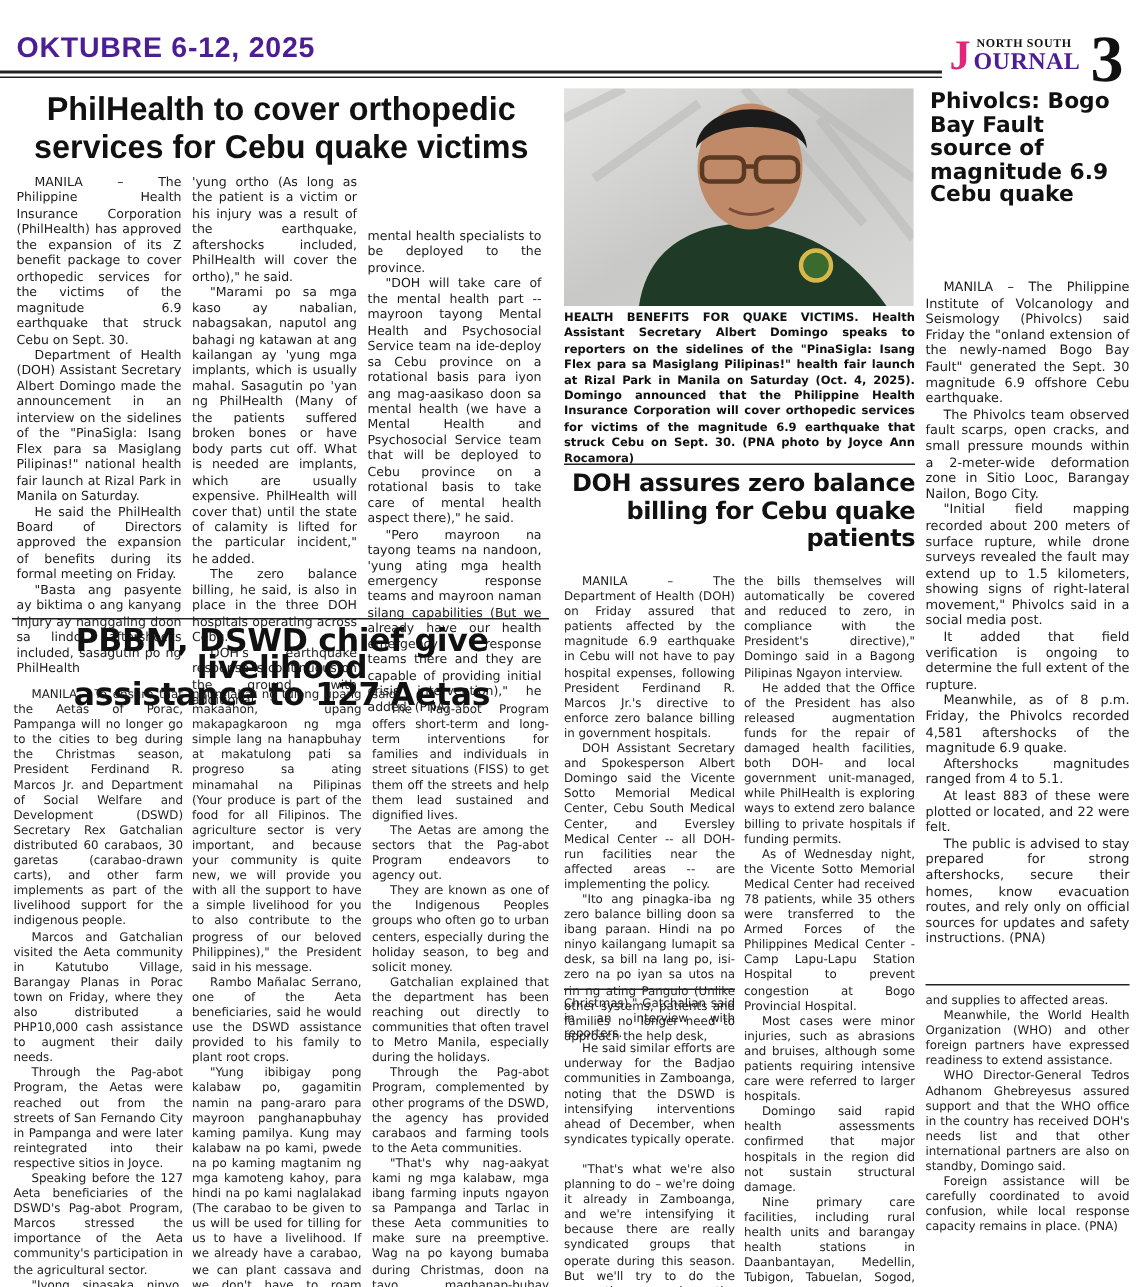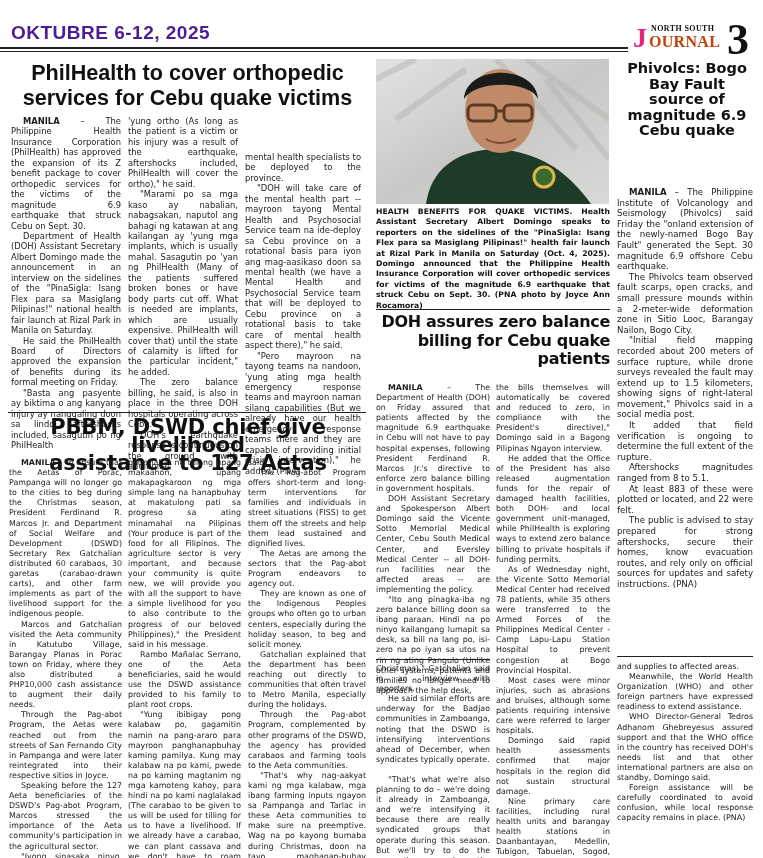--- a/index.html
+++ b/index.html
@@ -5,37 +5,37 @@
   * { box-sizing: border-box; margin: 0; padding: 0; }
   html, body { width: 763px; height: 858px; background: #fff; overflow: hidden; }
   body { position: relative; font-family: "DejaVu Sans", sans-serif; color: #1a1a1a; }
 
   .date { position: absolute; left: 11px; top: 22px; font-family: "Liberation Sans", sans-serif; font-weight: 900; font-size: 19px; letter-spacing: 0.5px; color: #4c1d95; }
   .rule { position: absolute; left: 0; height: 2px; background: #222; }
 
   .masthead { position: absolute; left: 628px; top: 18px; width: 135px; height: 38px; }
   .mh-j { position: absolute; left: 5px; top: 6px; font-family: "Liberation Serif", serif; font-weight: 900; font-size: 28px; color: #e0257a; line-height: 28px; }
   .mh-ns { position: absolute; left: 23px; top: 6px; font-family: "Liberation Serif", serif; font-weight: 900; font-size: 8px; color: #111; letter-spacing: 0.4px; text-align: center; }
-  .mh-ournal { position: absolute; left: 21px; top: 15px; font-family: "Liberation Serif", serif; font-weight: 900; font-size: 16px; color: #c2410c; letter-spacing: 0.3px; }
+  .mh-ournal { position: absolute; left: 21px; top: 15px; font-family: "Liberation Serif", serif; font-weight: 900; font-size: 16px; color: #4c1d95; letter-spacing: 0.3px; }
   .mh-num { position: absolute; left: 99px; top: 0px; font-family: "Liberation Serif", serif; font-weight: 900; font-size: 44px; color: #111; line-height: 44px; }
 
   .head1 { position: absolute; left: 10px; top: 60px; width: 355px; text-align: center; font-family: "Liberation Sans", sans-serif; font-weight: 900; font-size: 22px; line-height: 25px; transform: scaleX(0.98); color: #111; font-stretch: condensed; }
 
   .col { position: absolute; font-family: "DejaVu Sans", sans-serif; font-size: 8.35px; line-height: 10.45px; text-align: justify; hyphens: auto; color: #1c1c1c; }
   .col p { text-indent: 12px; }
   .col p.noind { text-indent: 0; }
-  .col b { font-weight: bold; }
+  .col b { font-weight: normal; }
 
   .photo { position: absolute; left: 376px; top: 59px; width: 233px; height: 145px; overflow: hidden; background: linear-gradient(160deg,#dcdcdc 0%,#c9c9c9 40%,#d6d6d6 100%); }
   .caption { position: absolute; left: 376px; top: 207px; width: 234px; font-family: "DejaVu Sans", sans-serif; font-weight: bold; font-size: 7.7px; line-height: 10.4px; text-align: justify; color: #111; }
   .caption span.lead { font-weight: 900; }
 
   .head-doh { position: absolute; left: 376px; top: 313px; width: 234px; text-align: right; font-family: "DejaVu Sans", sans-serif; font-weight: bold; font-size: 16px; line-height: 18.5px; color: #111; letter-spacing: -0.3px; }
 
-  .head-phiv { position: absolute; left: 620px; top: 61px; width: 134px; text-align: center; font-family: "DejaVu Sans", sans-serif; font-weight: bold; font-size: 14.5px; line-height: 15.5px; color: #111; }
+  .head-phiv { position: absolute; left: 620px; top: 61px; width: 134px; text-align: left; font-family: "DejaVu Sans", sans-serif; font-weight: bold; font-size: 14.5px; line-height: 15.5px; color: #111; }
 
   .head-pbbm { position: absolute; left: 8px; top: 418px; width: 360px; text-align: center; font-family: "DejaVu Sans", sans-serif; font-weight: bold; font-size: 21px; line-height: 18px; color: #111; letter-spacing: -0.2px; }
 
   .thin { font-size: 7.9px; line-height: 10.1px; }
 </style>
 </head>
 <body>
 
 <div class="date">OKTUBRE 6-12, 2025</div>
 <div class="rule" style="top:47px;width:628px;"></div>
@@ -114,21 +114,22 @@
     <p><span>Foreign assistance will be carefully coordinated to avoid confusion, while local response capacity remains in place. (PNA)</span></p>
   </div>
 <div class="rule" style="left:617px;top:656px;width:136px;height:1px;"></div>
 
 <h2 class="head-phiv">Phivolcs: Bogo Bay Fault source of magnitude 6.9 Cebu quake</h2>
 <div class="col" style="left:617px;top:187px;width:136px;font-size:8.6px;line-height:10.6px;">
     <p><b>MANILA</b><span> – The Philippine Institute of Volcanology and Seismology (Phivolcs) said Friday the "onland extension of the newly-named Bogo Bay Fault" generated the Sept. 30 magnitude 6.9 offshore Cebu earthquake.</span></p>
     <p><span>The Phivolcs team observed fault scarps, open cracks, and small pressure mounds within a 2-meter-wide deformation zone in Sitio Looc, Barangay Nailon, Bogo City.</span></p>
     <p><span>"Initial field mapping recorded about 200 meters of surface rupture, while drone surveys revealed the fault may extend up to 1.5 kilometers, showing signs of right-lateral movement," Phivolcs said in a social media post.</span></p>
     <p><span>It added that field verification is ongoing to determine the full extent of the rupture.</span></p>
-    <p><span>Aftershocks magnitudes ranged from 8 to 5.1.</span></p>
+    <p><span>Meanwhile, as of 8 p.m. Friday, the Phivolcs recorded 4,581 aftershocks of the magnitude 6.9 quake.</span></p>
+    <p><span>Aftershocks magnitudes ranged from 4 to 5.1.</span></p>
     <p><span>At least 883 of these were plotted or located, and 22 were felt.</span></p>
     <p><span>The public is advised to stay prepared for strong aftershocks, secure their homes, know evacuation routes, and rely only on official sources for updates and safety instructions. (PNA)</span></p>
   </div>
 
 <div class="rule" style="left:8px;top:412px;width:358px;height:1px;"></div>
 <h2 class="head-pbbm">
   <span>PBBM, DSWD chief give livelihood</span><br>
   <span>assistance to 127 Aetas</span>
 </h2>
 <div class="col thin" style="left:9px;top:458px;width:113px;">

